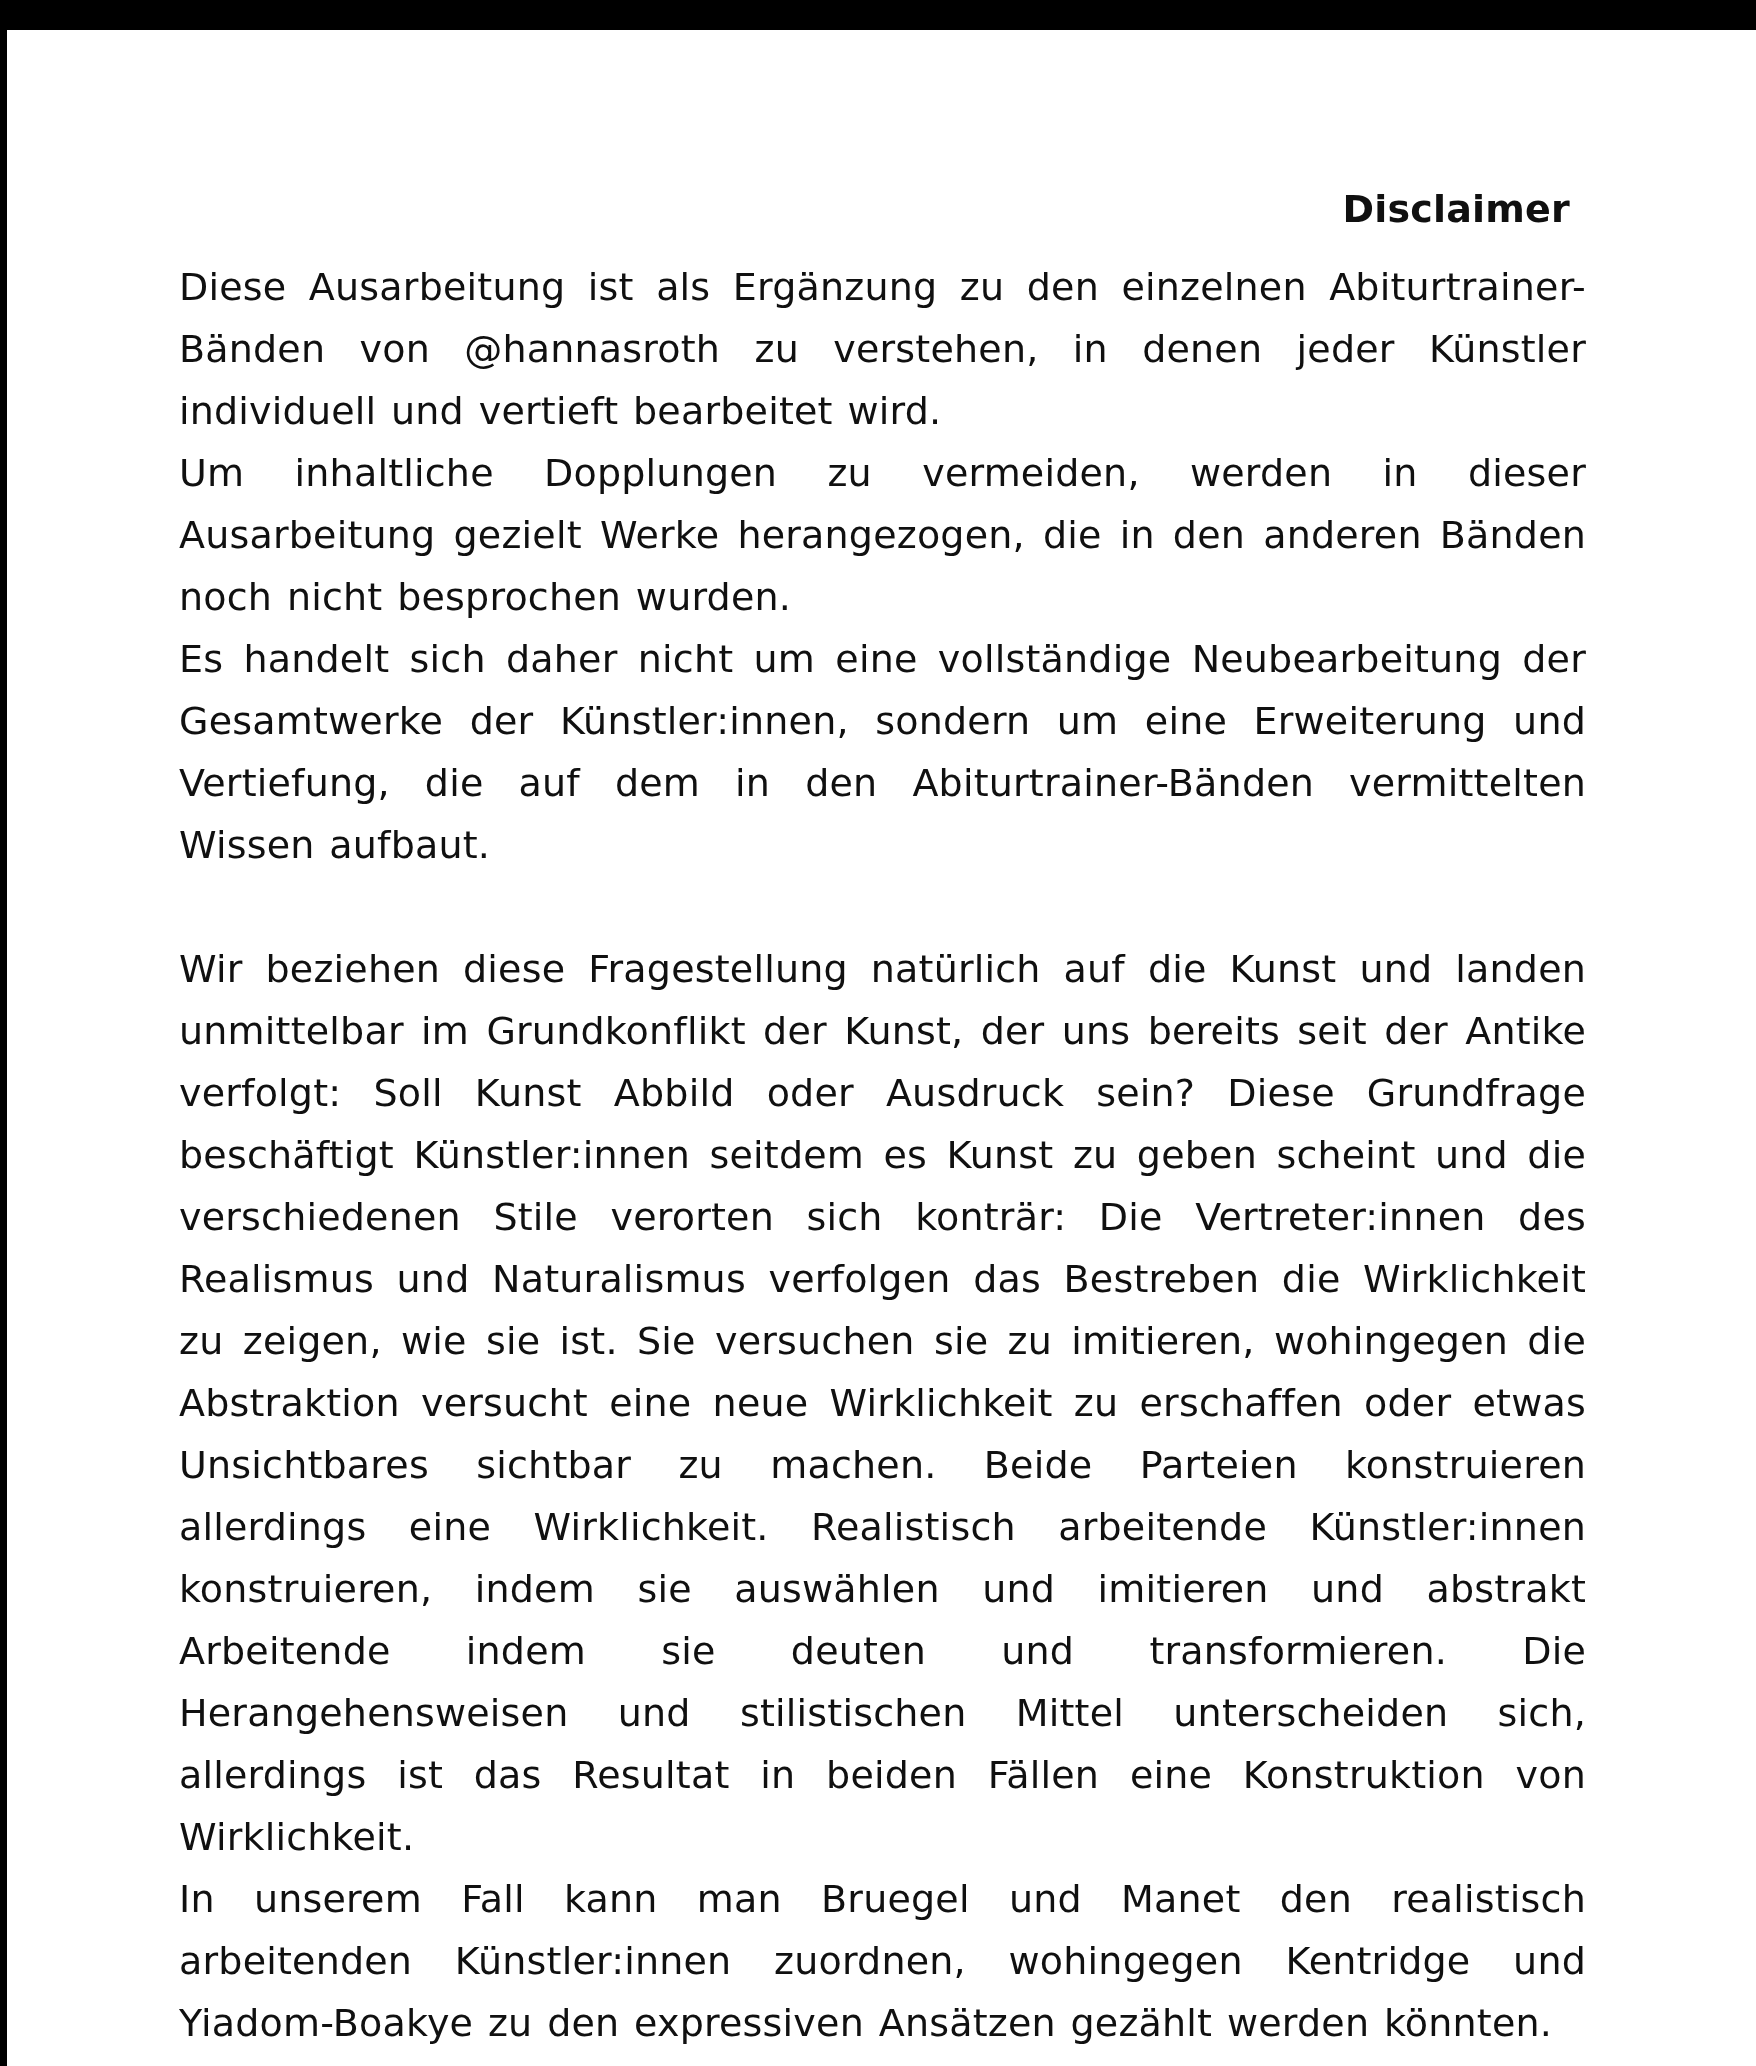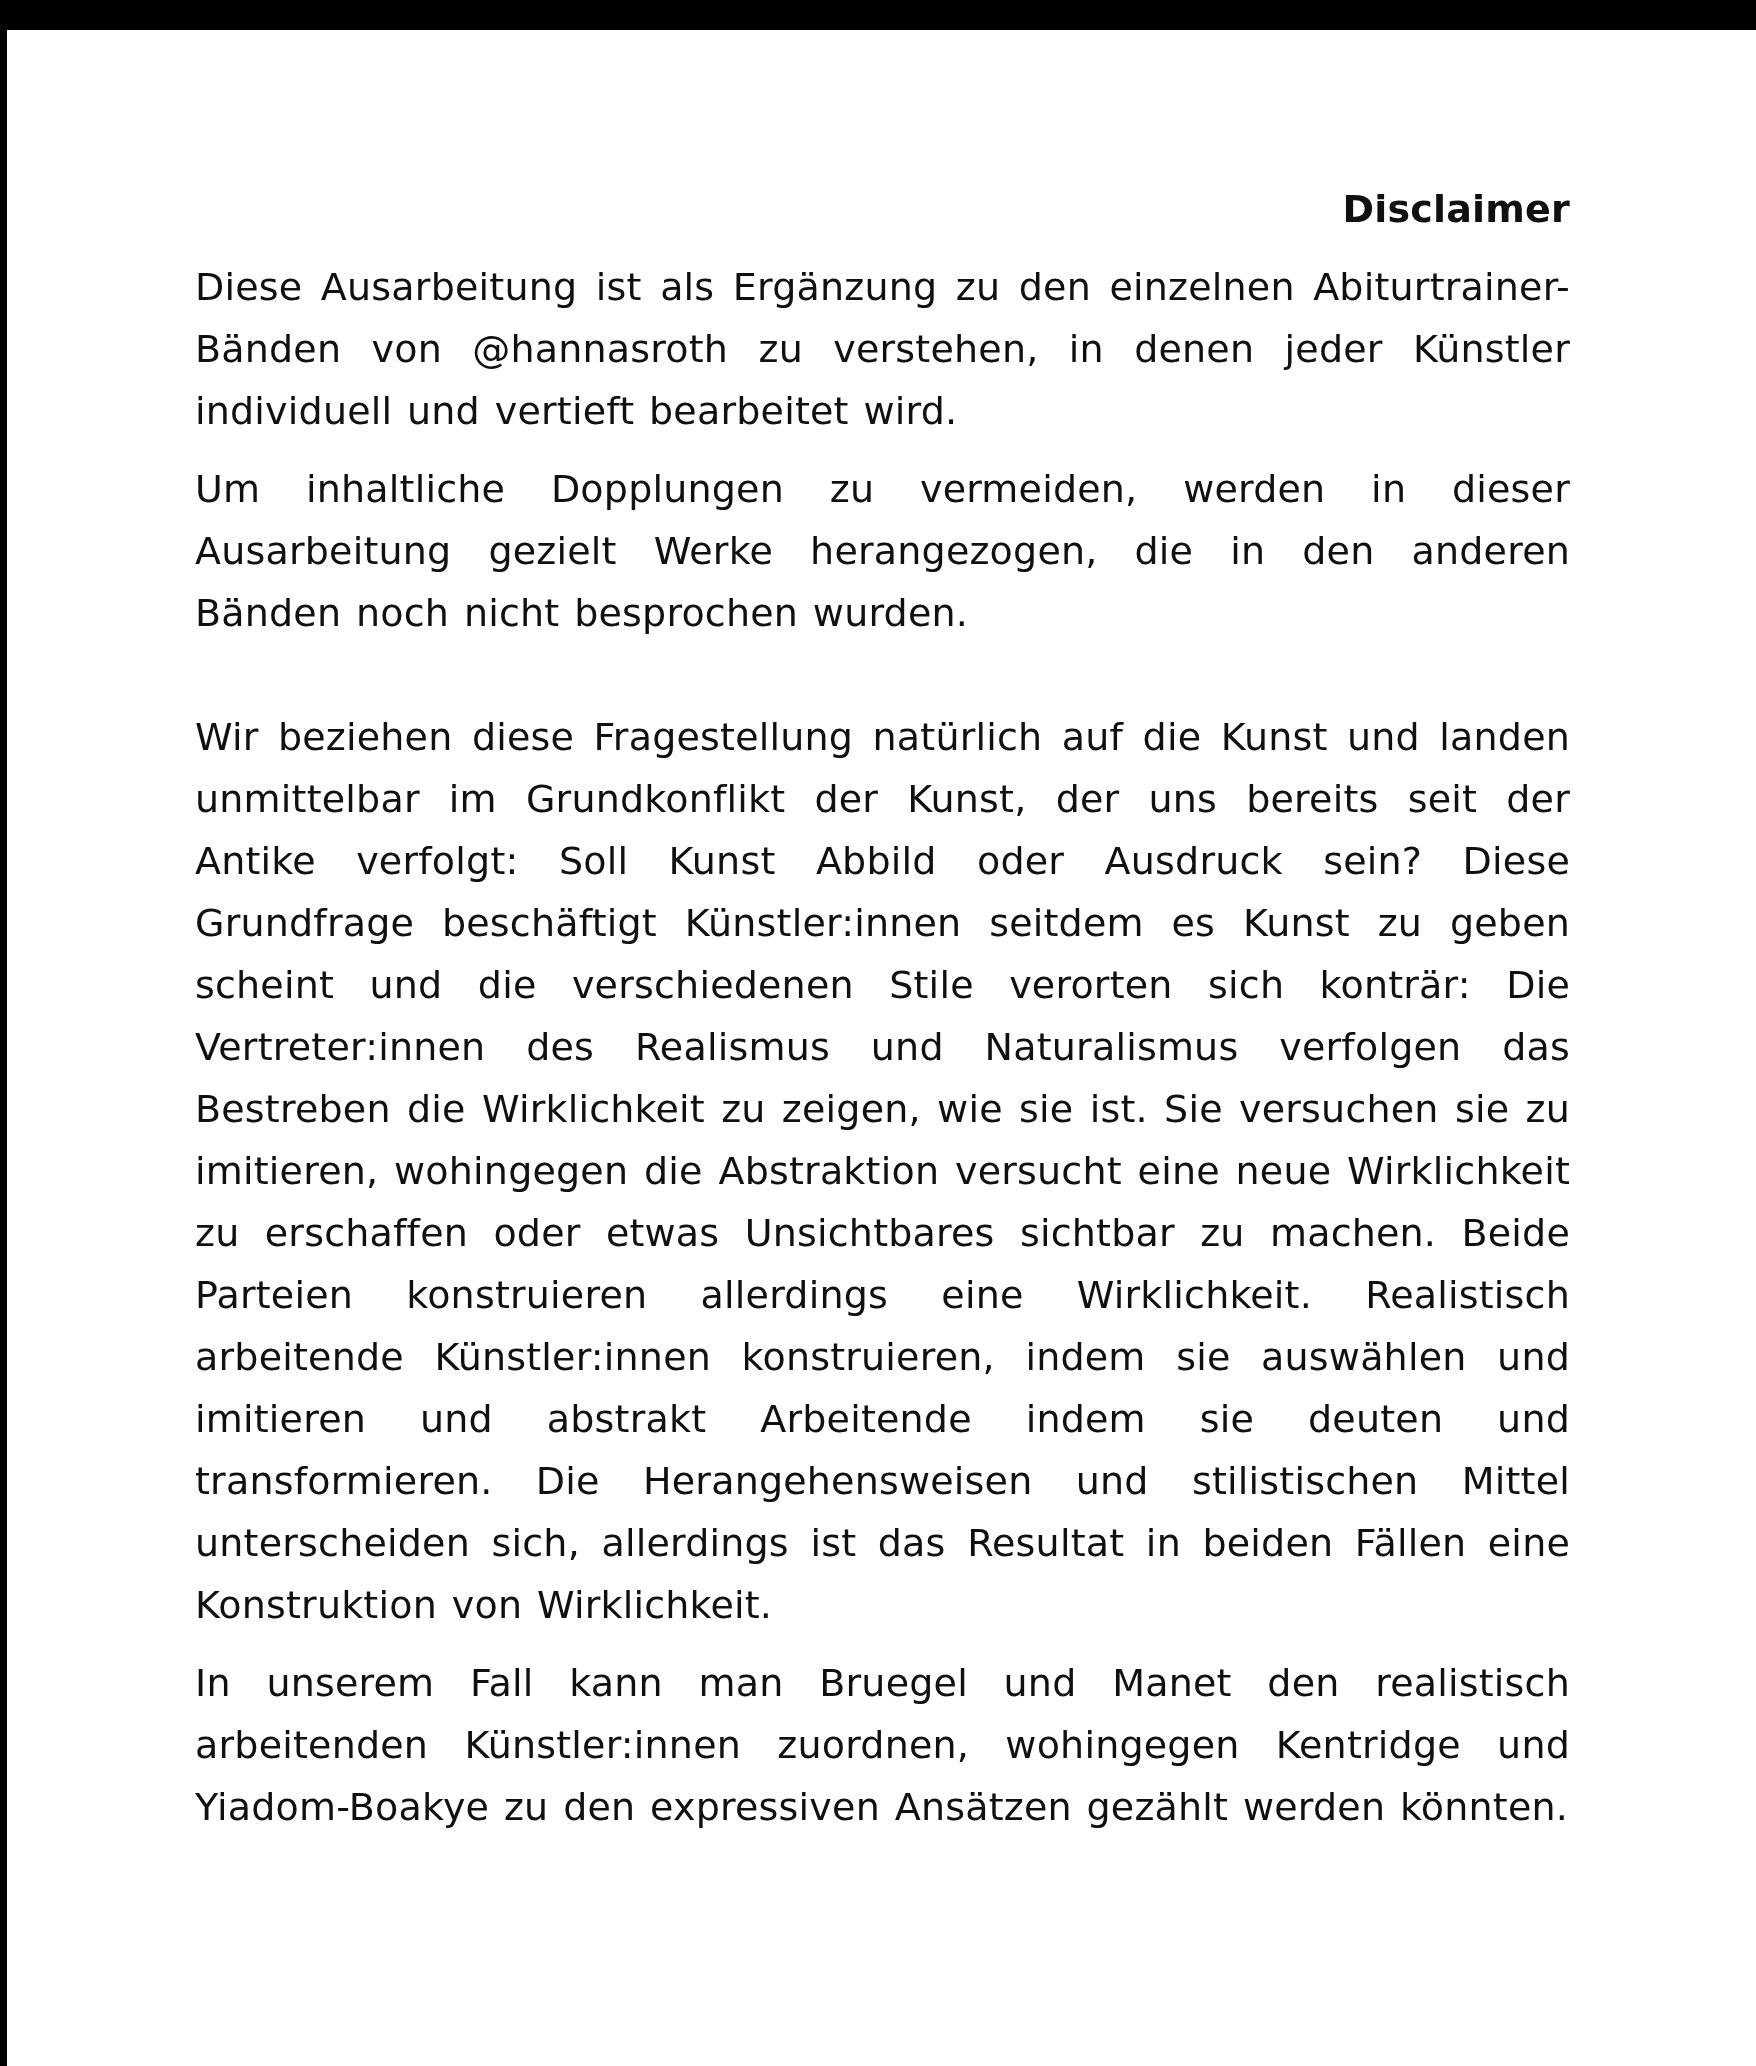--- a/index.html
+++ b/index.html
@@ -45,41 +45,42 @@
     font-size: 38px;
     line-height: 62px;
     font-weight: 700;
     margin: 16px;
     text-align: right;
     letter-spacing: 0.2px;
   }
   .para {
     font-size: 38px;
     line-height: 62px;
-    margin: 16px;
+    margin: 0;
     text-align: justify;
     text-justify: inter-word;
     letter-spacing: 0.2px;
     word-spacing: 2.5px;
   }
 </style>
 </head>
 <body>
 
 <div class="page">
 
   <div class="edge-top"></div>
   <div class="edge-left"></div>
 
   <div class="content">
 
     <div class="section">
       <p class="heading">Disclaimer</p>
       <p class="para">Diese Ausarbeitung ist als Ergänzung zu den einzelnen Abiturtrainer-Bänden von @hannasroth zu verstehen, in denen jeder Künstler individuell und vertieft bearbeitet wird.</p>
       <p class="para">Um inhaltliche Dopplungen zu vermeiden, werden in dieser Ausarbeitung gezielt Werke herangezogen, die in den anderen Bänden noch nicht besprochen wurden.</p>
+      <p class="para">Es handelt sich daher nicht um eine vollständige Neubearbeitung der Gesamtwerke der Künstler:innen, sondern um eine Erweiterung und Vertiefung, die auf dem in den Abiturtrainer-Bänden vermittelten Wissen aufbaut.</p>
     </div>
 
     <div class="section">
       <p class="para">Wir beziehen diese Fragestellung natürlich auf die Kunst und landen unmittelbar im Grundkonflikt der Kunst, der uns bereits seit der Antike verfolgt: Soll Kunst Abbild oder Ausdruck sein? Diese Grundfrage beschäftigt Künstler:innen seitdem es Kunst zu geben scheint und die verschiedenen Stile verorten sich konträr: Die Vertreter:innen des Realismus und Naturalismus verfolgen das Bestreben die Wirklichkeit zu zeigen, wie sie ist. Sie versuchen sie zu imitieren, wohingegen die Abstraktion versucht eine neue Wirklichkeit zu erschaffen oder etwas Unsichtbares sichtbar zu machen. Beide Parteien konstruieren allerdings eine Wirklichkeit. Realistisch arbeitende Künstler:innen konstruieren, indem sie auswählen und imitieren und abstrakt Arbeitende indem sie deuten und transformieren. Die Herangehensweisen und stilistischen Mittel unterscheiden sich, allerdings ist das Resultat in beiden Fällen eine Konstruktion von Wirklichkeit.</p>
       <p class="para">In unserem Fall kann man Bruegel und Manet den realistisch arbeitenden Künstler:innen zuordnen, wohingegen Kentridge und Yiadom-Boakye zu den expressiven Ansätzen gezählt werden könnten.</p>
     </div>
 
   </div>
 
 </div>

